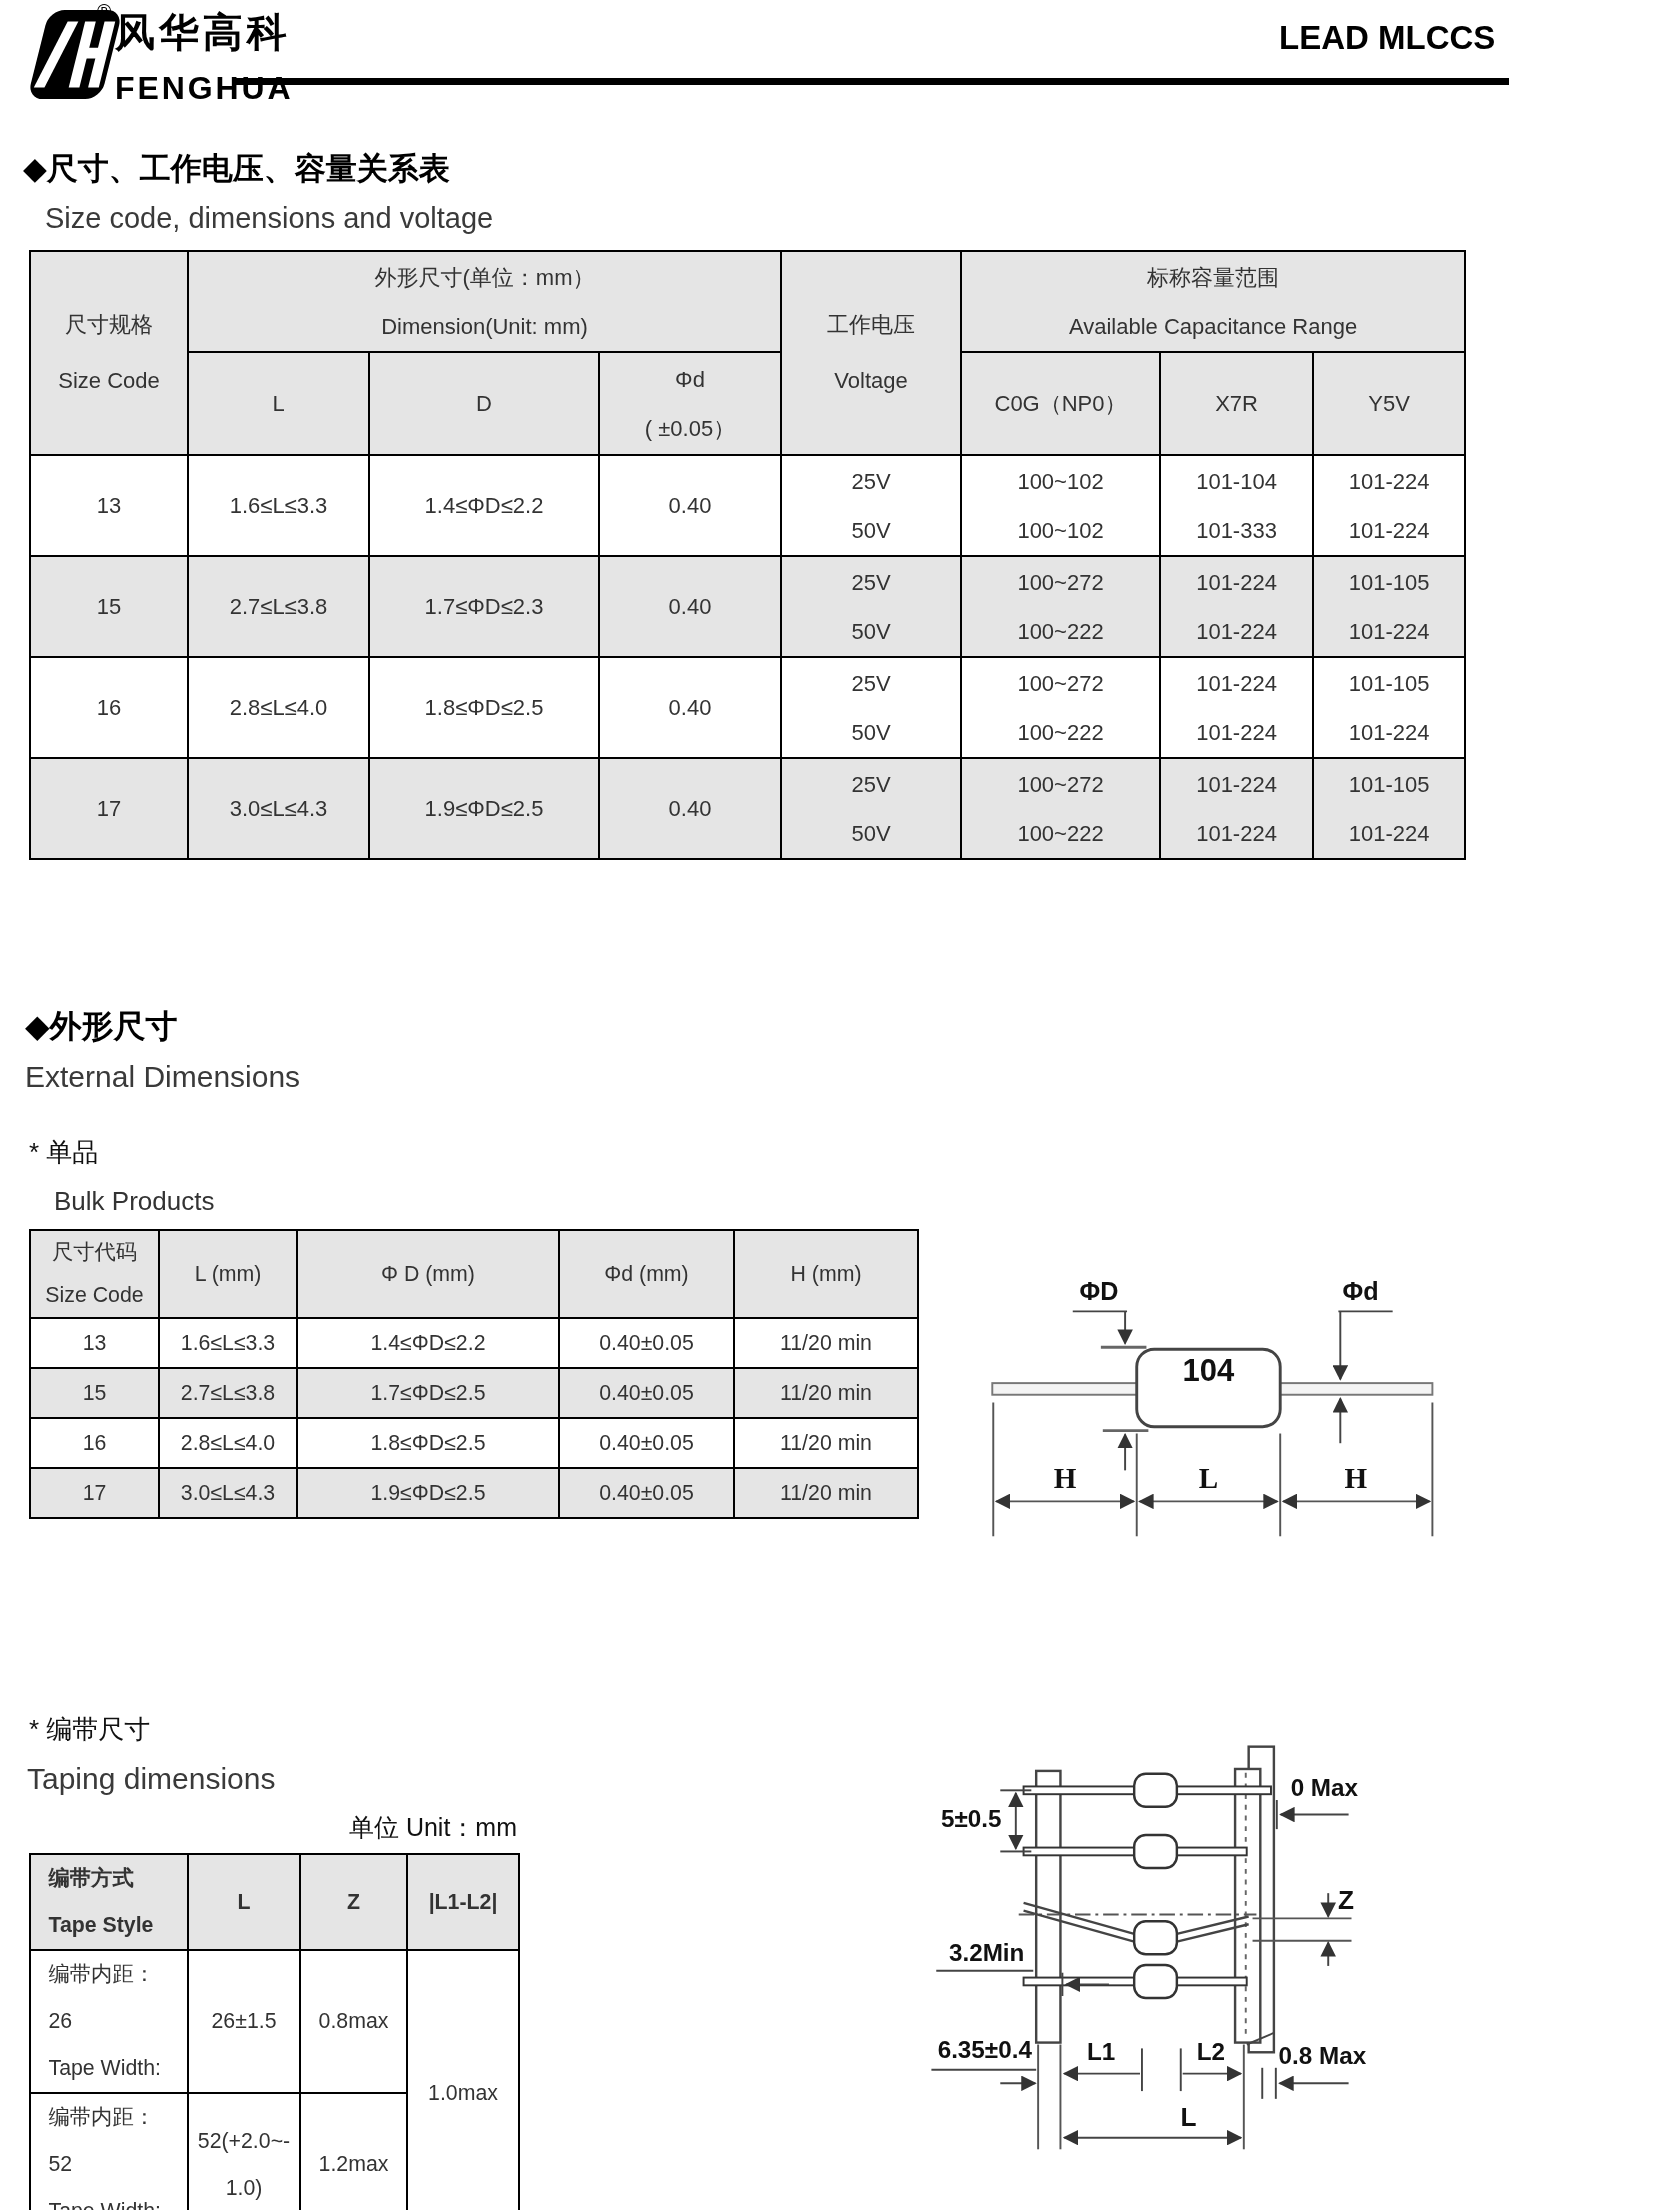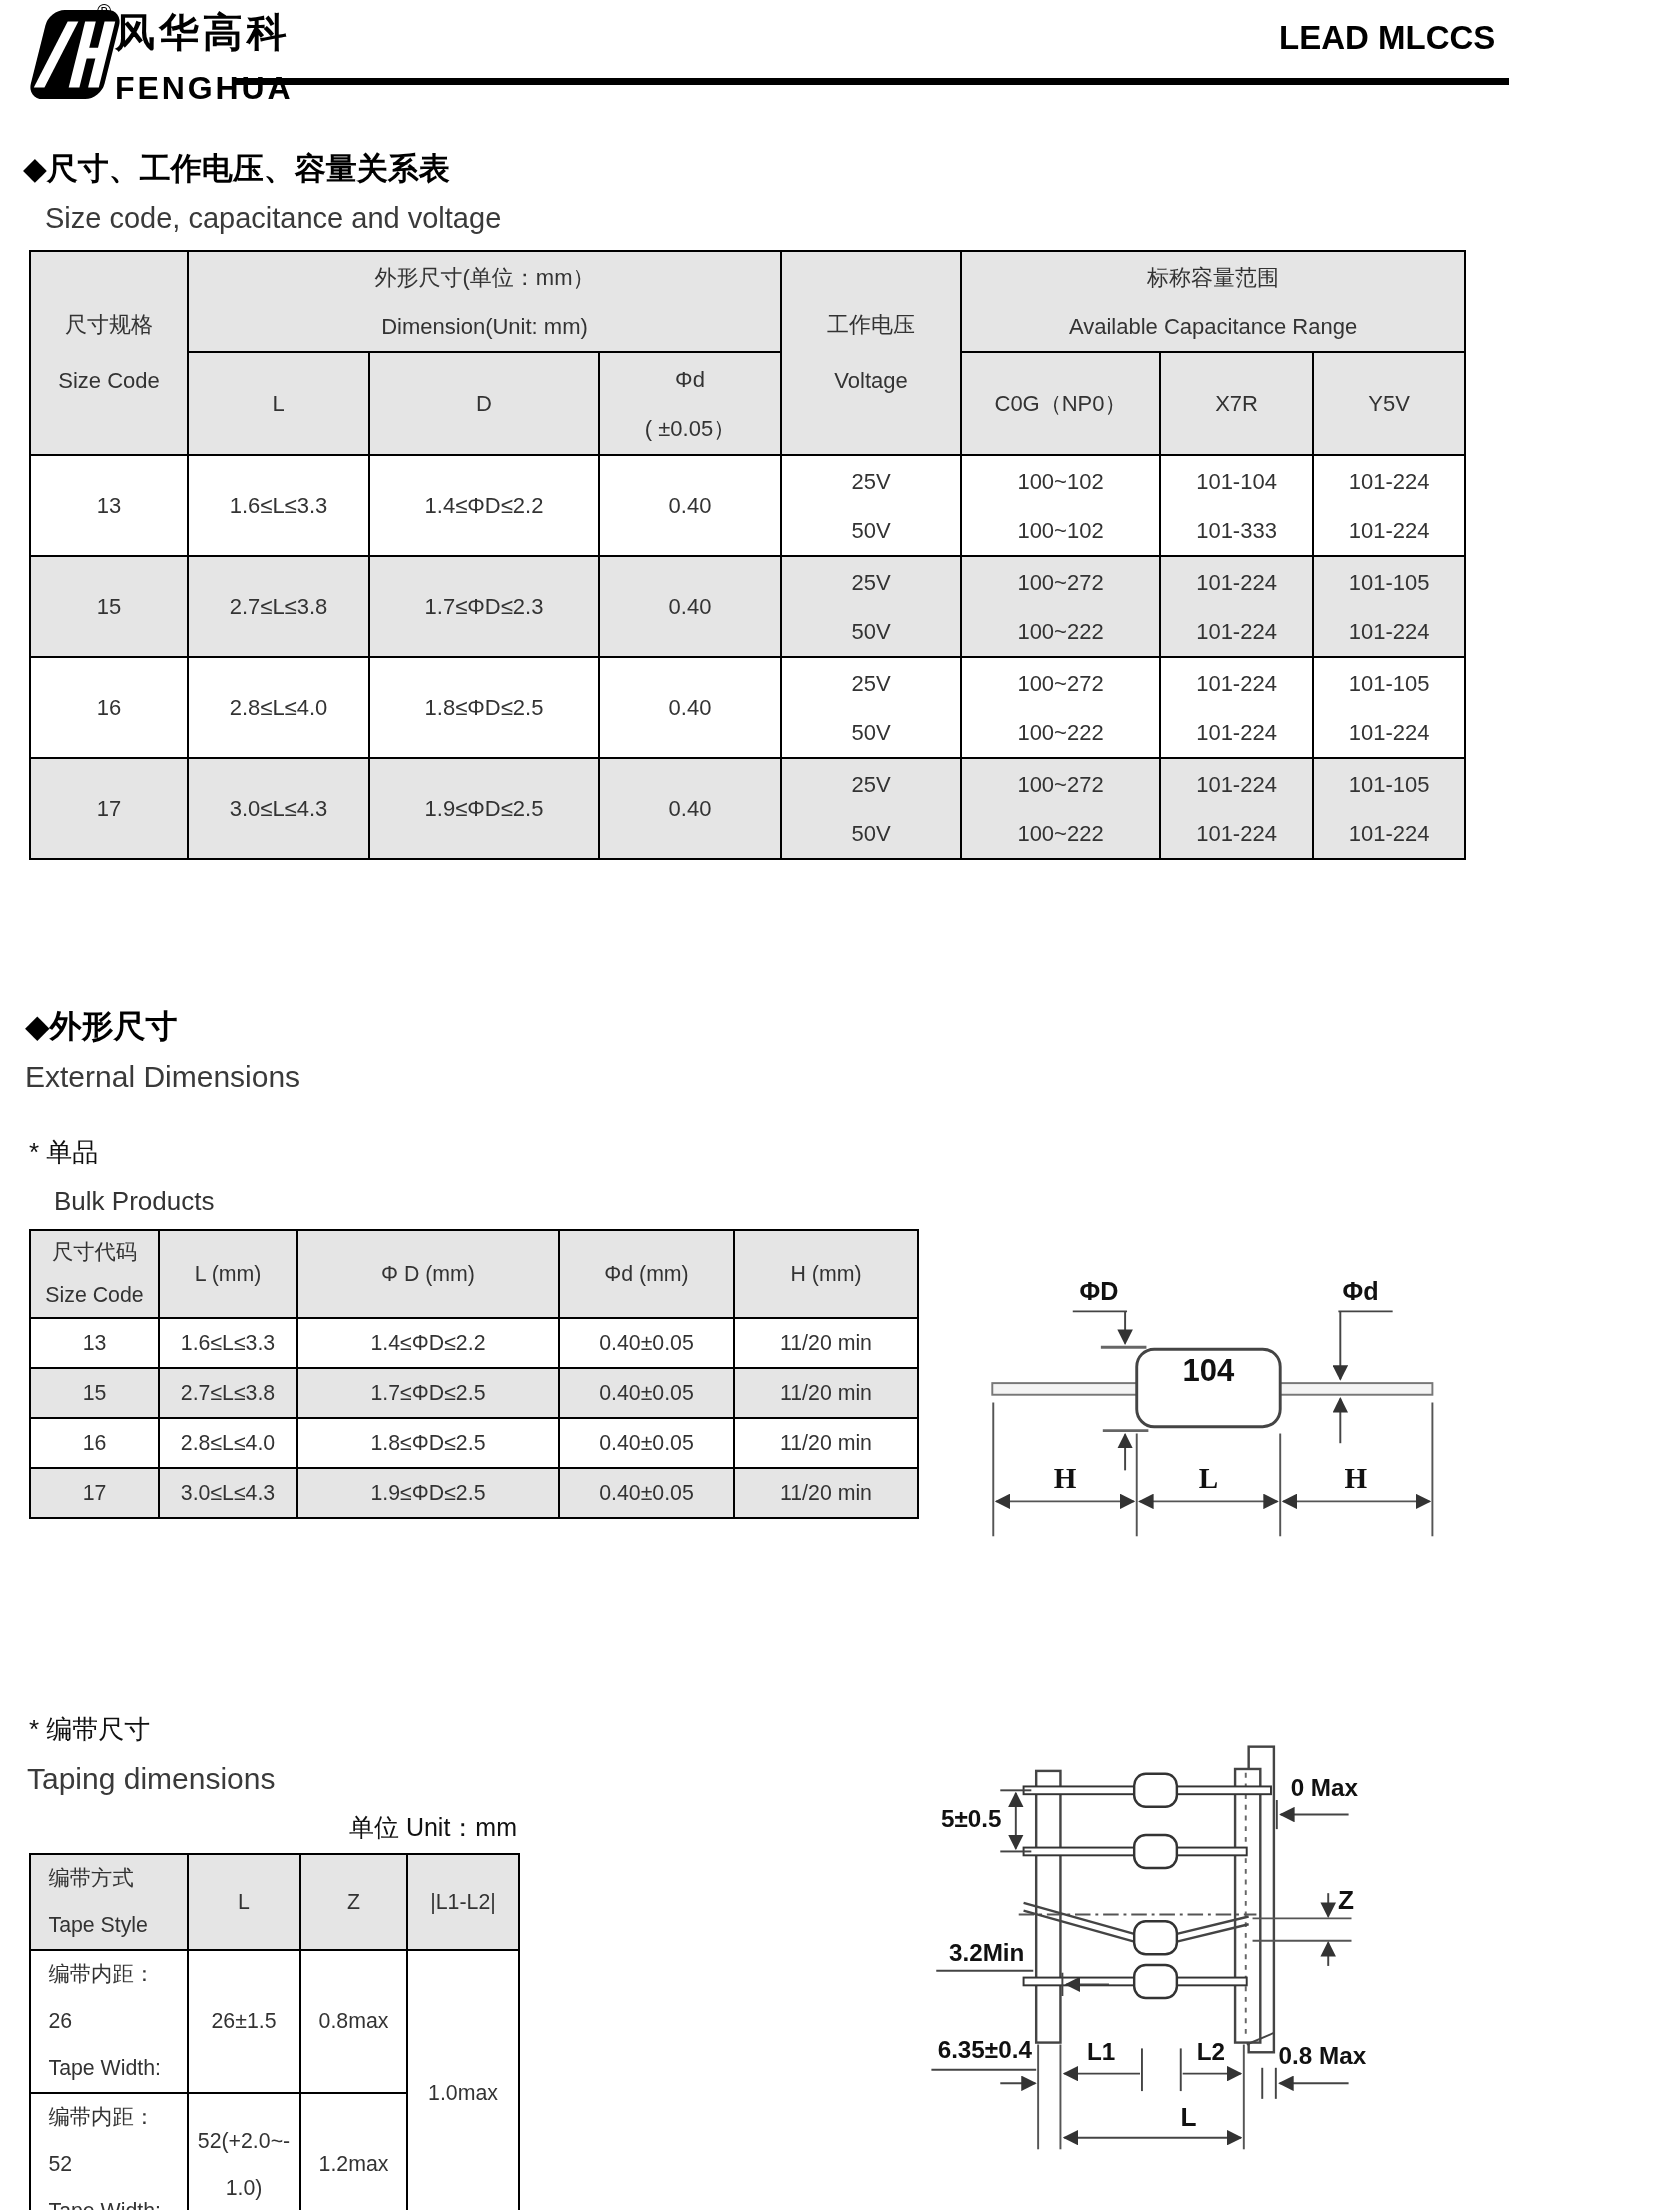--- a/index.html
+++ b/index.html
@@ -37,21 +37,21 @@
   .t1 td.rsp{line-height:56px;}
   .t1 tr.h1{height:101px;}
   .t1 tr.h2{height:103px;}
   .t1 tr.brow{height:101px;}
   .t2{left:29px;top:1229px;width:888px;}
   .t2 td{line-height:43px;font-size:21.3px;}
   .t2 tr.h1{height:76px;}
   .t2 tr.brow{height:50px;}
   .t3{left:29px;top:1853px;width:488px;}
   .t3 td{line-height:47px;font-size:21.3px;}
-  .t3 tr.h1{height:74px;}
+  .t3 tr.h1{height:74px;font-weight:bold;}
   .t3 tr.r1{height:102px;}
   .t3 tr.r2{height:100px;}
   
   svg text{font-family:"Liberation Sans","DejaVu Sans",sans-serif;fill:#111;}
   svg text.serif{font-family:"Liberation Serif","DejaVu Serif",serif;}
   .bulk-svg{left:970px;top:1257px;}
   .tape-svg{left:907px;top:1703px;}
 </style>
 </head>
 <body>
@@ -69,21 +69,21 @@
   </svg>
   <div class="abs reg">®</div>
   <div class="abs brand">
     <div class="brand-cn">风华高科</div>
     <div class="brand-en">FENGHUA</div>
   </div>
   <div class="abs doc-title">LEAD MLCCS</div>
   <div class="abs rule"></div>
 
   <div class="abs h-cn1">◆尺寸、工作电压、容量关系表</div>
-  <div class="abs h-en1">Size code, capacitance and voltage</div>
+  <div class="abs h-en1">Size code, dimensions and voltage</div>
 
   <table class="t1">
     <colgroup>
       <col style="width:158px">
         <col style="width:181px">
         <col style="width:230px">
         <col style="width:182px">
       <col style="width:180px">
         <col style="width:199px">
         <col style="width:153px">

